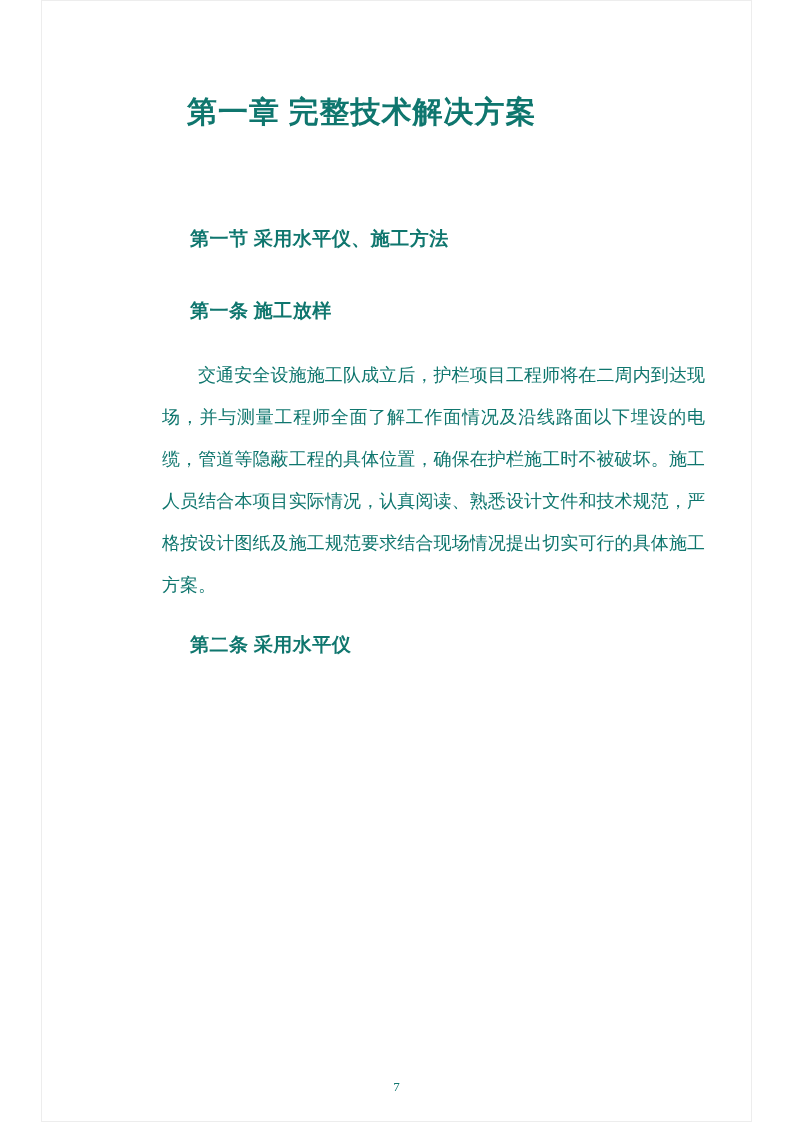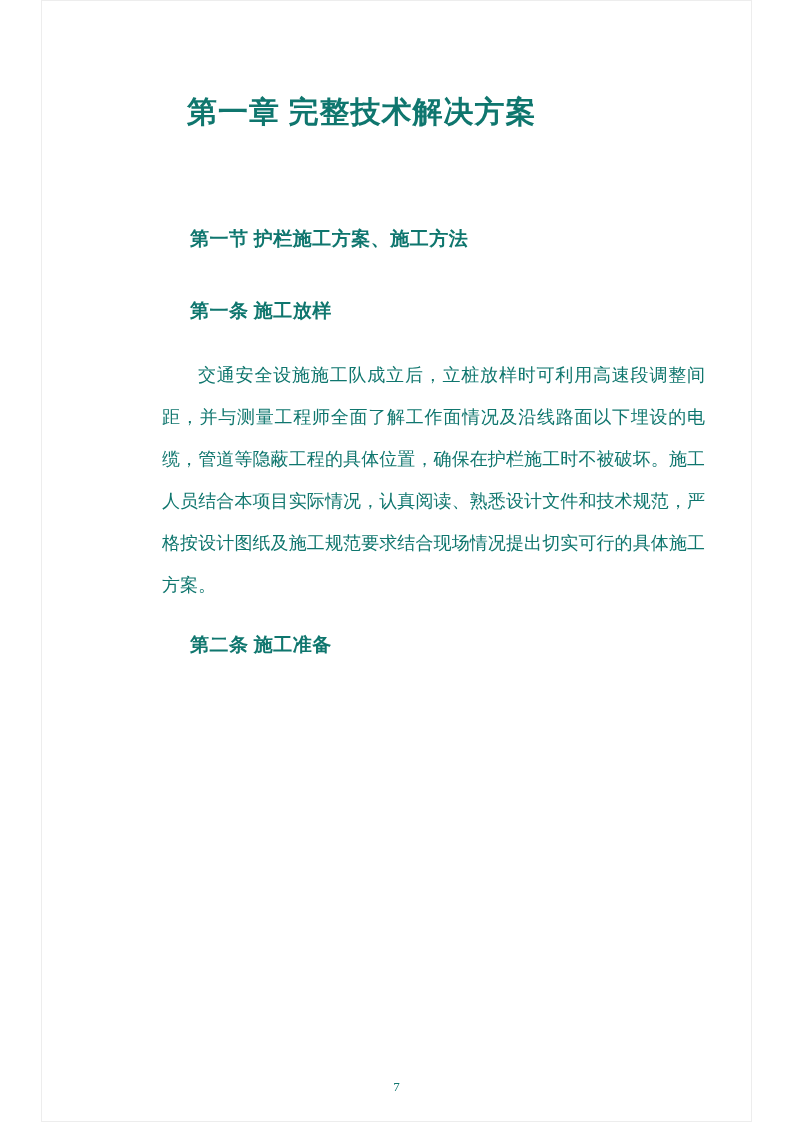--- a/index.html
+++ b/index.html
@@ -63,24 +63,24 @@
     line-height: 16px;
   }
 </style>
 </head>
 <body>
 
 <div class="page">
 
   <h1 class="chapter-title">第一章 完整技术解决方案</h1>
 
-  <h2 class="section-heading">第一节 护栏施工方案、施工方法</h2>
+  <h2 class="section-heading">第一节 采用水平仪、施工方法</h2>
 
   <h3 class="article-heading">第一条 施工放样</h3>
 
-  <p class="body-paragraph">交通安全设施施工队成立后，立桩放样时可利用高速段调整间距，并与测量工程师全面了解工作面情况及沿线路面以下埋设的电缆，管道等隐蔽工程的具体位置，确保在护栏施工时不被破坏。施工人员结合本项目实际情况，认真阅读、熟悉设计文件和技术规范，严格按设计图纸及施工规范要求结合现场情况提出切实可行的具体施工方案。</p>
+  <p class="body-paragraph">交通安全设施施工队成立后，护栏项目工程师将在二周内到达现场，并与测量工程师全面了解工作面情况及沿线路面以下埋设的电缆，管道等隐蔽工程的具体位置，确保在护栏施工时不被破坏。施工人员结合本项目实际情况，认真阅读、熟悉设计文件和技术规范，严格按设计图纸及施工规范要求结合现场情况提出切实可行的具体施工方案。</p>
 
-  <h3 class="article-heading second">第二条 施工准备</h3>
+  <h3 class="article-heading second">第二条 采用水平仪</h3>
 
 
   <div class="page-number">7</div>
 
 </div>
 
 </body></html>

